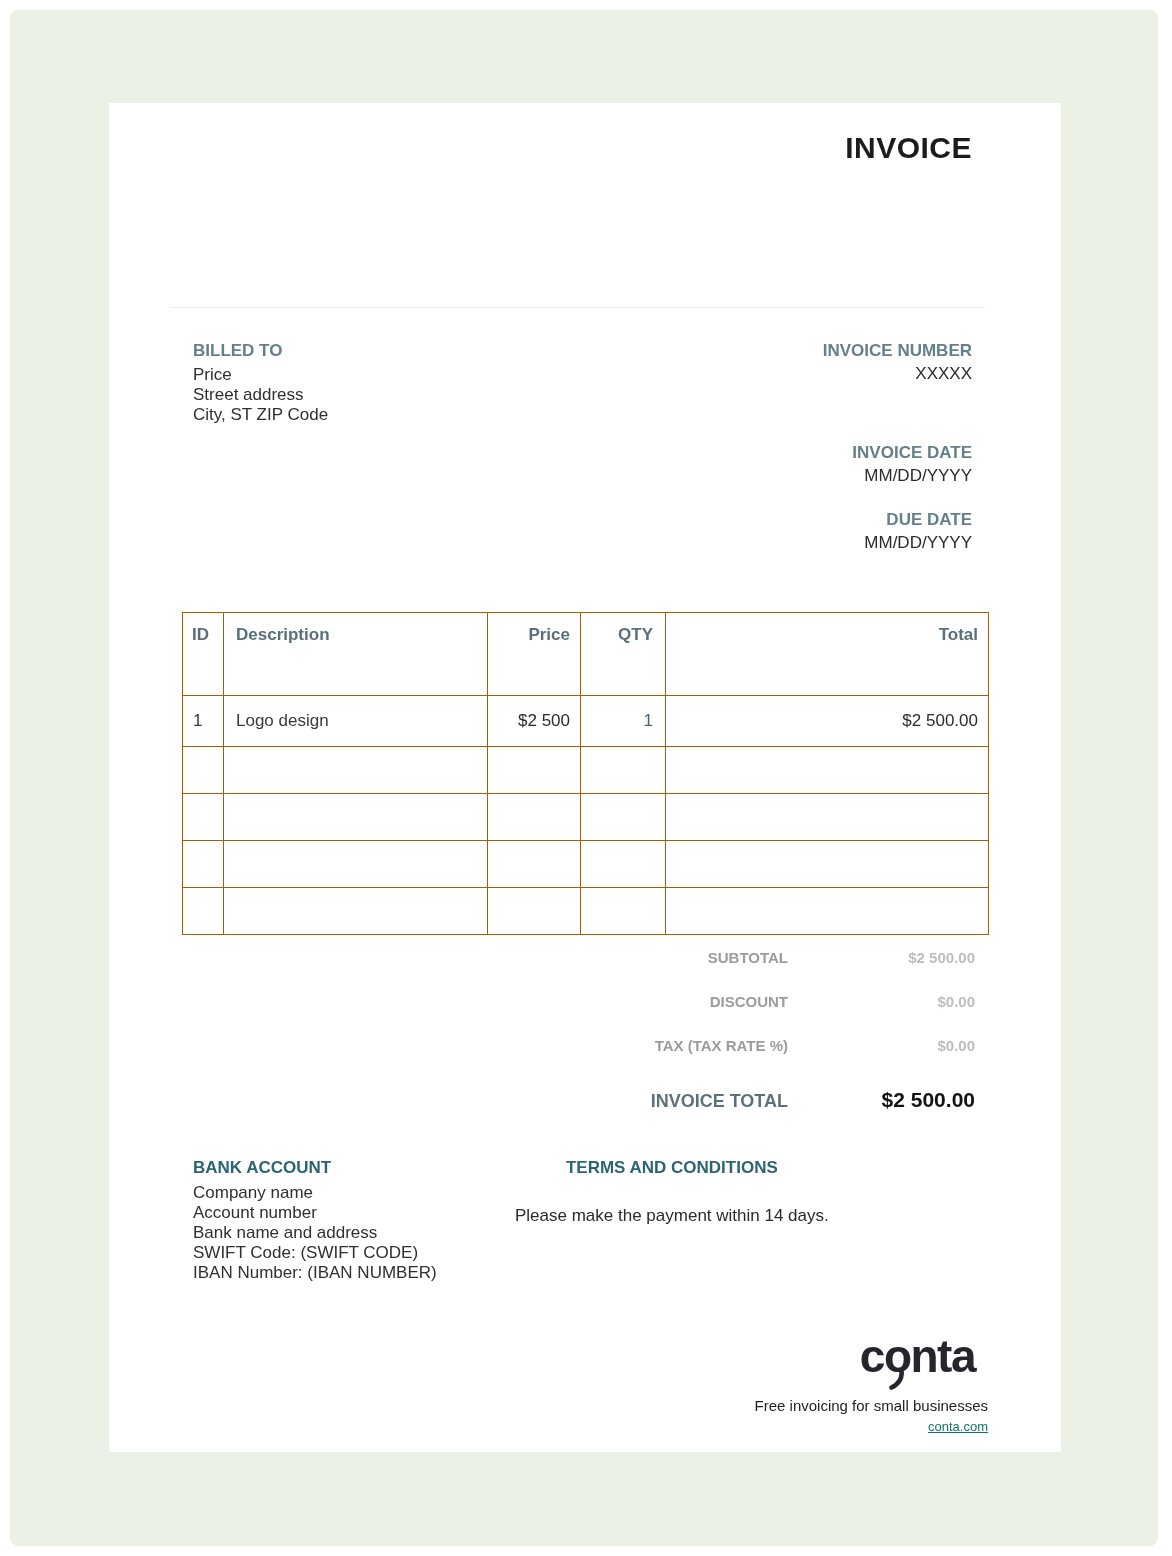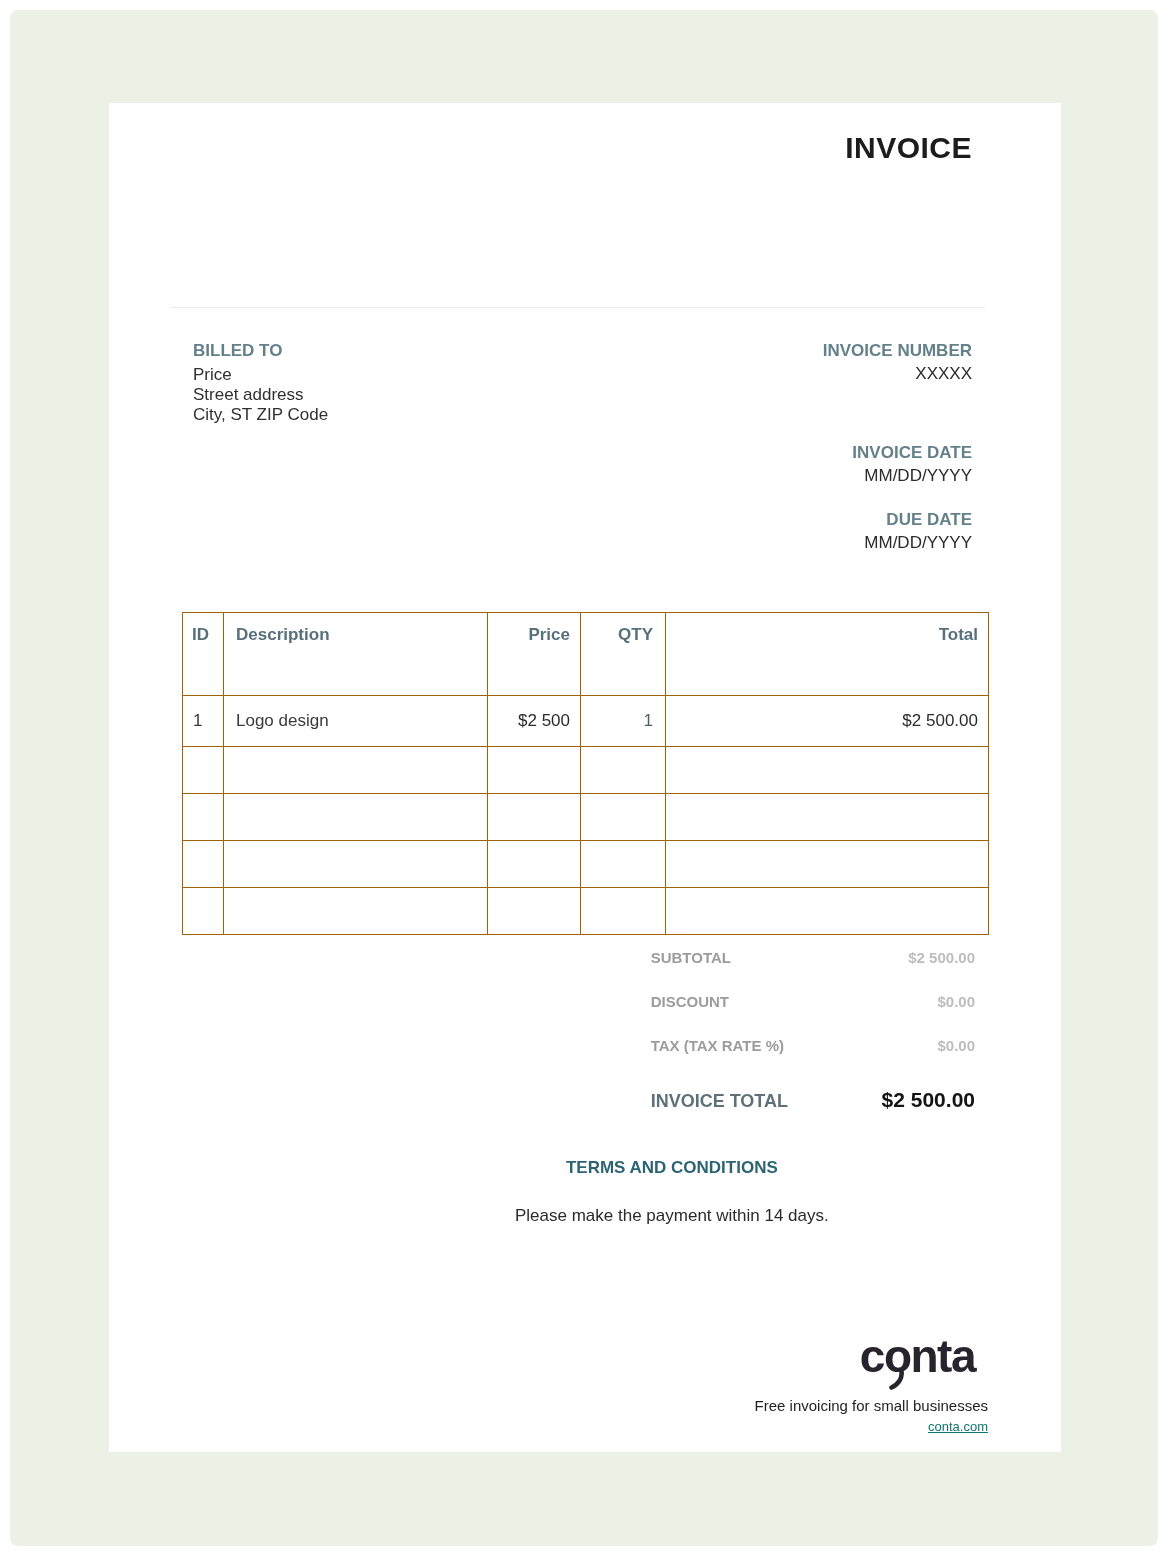--- a/index.html
+++ b/index.html
@@ -38,21 +38,21 @@
   .items tbody tr.data-row td { height:48px; }
   .items tbody tr.empty-row td { height:44px; }
   .items td { font-size:17px; color:#3A3A3A; vertical-align:middle; }
   .items td.c-id { padding-left:10px; }
   .items td.c-desc { padding-left:12px; }
   .items td.c-price { text-align:right; padding-right:10px; color:#2b2b2b; }
   .items td.c-qty { text-align:right; padding-right:12px; color:#4A5F6A; }
   .items td.c-total { text-align:right; padding-right:10px; color:#2b2b2b; }
 
   .totals { position:absolute; right:86px; top:846px; }
-  .trow { display:flex; justify-content:space-between; align-items:baseline; margin-bottom:27px; }
+  .trow { display:flex; justify-content:flex-end; align-items:baseline; margin-bottom:27px; }
   .tlabel { font-size:15px; font-weight:bold; color:#9C9C9C; text-align:right; }
   .tvalue { width:187px; font-size:15px; font-weight:bold; color:#BDBDBD; text-align:right; }
   .trow-final { margin-top:34px; }
   .tlabel-big { font-size:18px; font-weight:bold; color:#5E717A; text-align:right; }
   .tvalue-big { width:187px; font-size:21px; font-weight:bold; color:#141414; text-align:right; }
 
   .bank { position:absolute; left:84px; top:1055px; }
   .bank .section-label { margin-bottom:5px; }
 
   .terms { position:absolute; left:406px; top:1055px;text-align:center; }
@@ -166,20 +166,28 @@
         <div class="trow">
           <div class="tlabel">TAX (TAX RATE %)</div>
           <div class="tvalue">$0.00</div>
         </div>
         <div class="trow trow-final">
           <div class="tlabel-big">INVOICE TOTAL</div>
           <div class="tvalue-big">$2 500.00</div>
         </div>
       </div>
 
+      <div class="bank">
+        <div class="section-label label-strong">BANK ACCOUNT</div>
+        <div class="text-line">Company name</div>
+        <div class="text-line">Account number</div>
+        <div class="text-line">Bank name and address</div>
+        <div class="text-line">SWIFT Code: (SWIFT CODE)</div>
+        <div class="text-line">IBAN Number: (IBAN NUMBER)</div>
+      </div>
 
       <div class="terms">
         <div class="section-label label-strong">TERMS AND CONDITIONS</div>
         <div class="terms-text">Please make the payment within 14 days.</div>
       </div>
 
       <div class="logo">
         <span>c</span><span class="logo-o"><span>o</span><svg width="16" height="20" viewBox="0 0 16 20">
               <path d="M12.5 1.5 C13.5 8 9.5 14.5 2.5 17.5" fill="none" stroke="#28242E" stroke-width="4.6" stroke-linecap="round"></path>
             </svg></span><span>nta</span>

